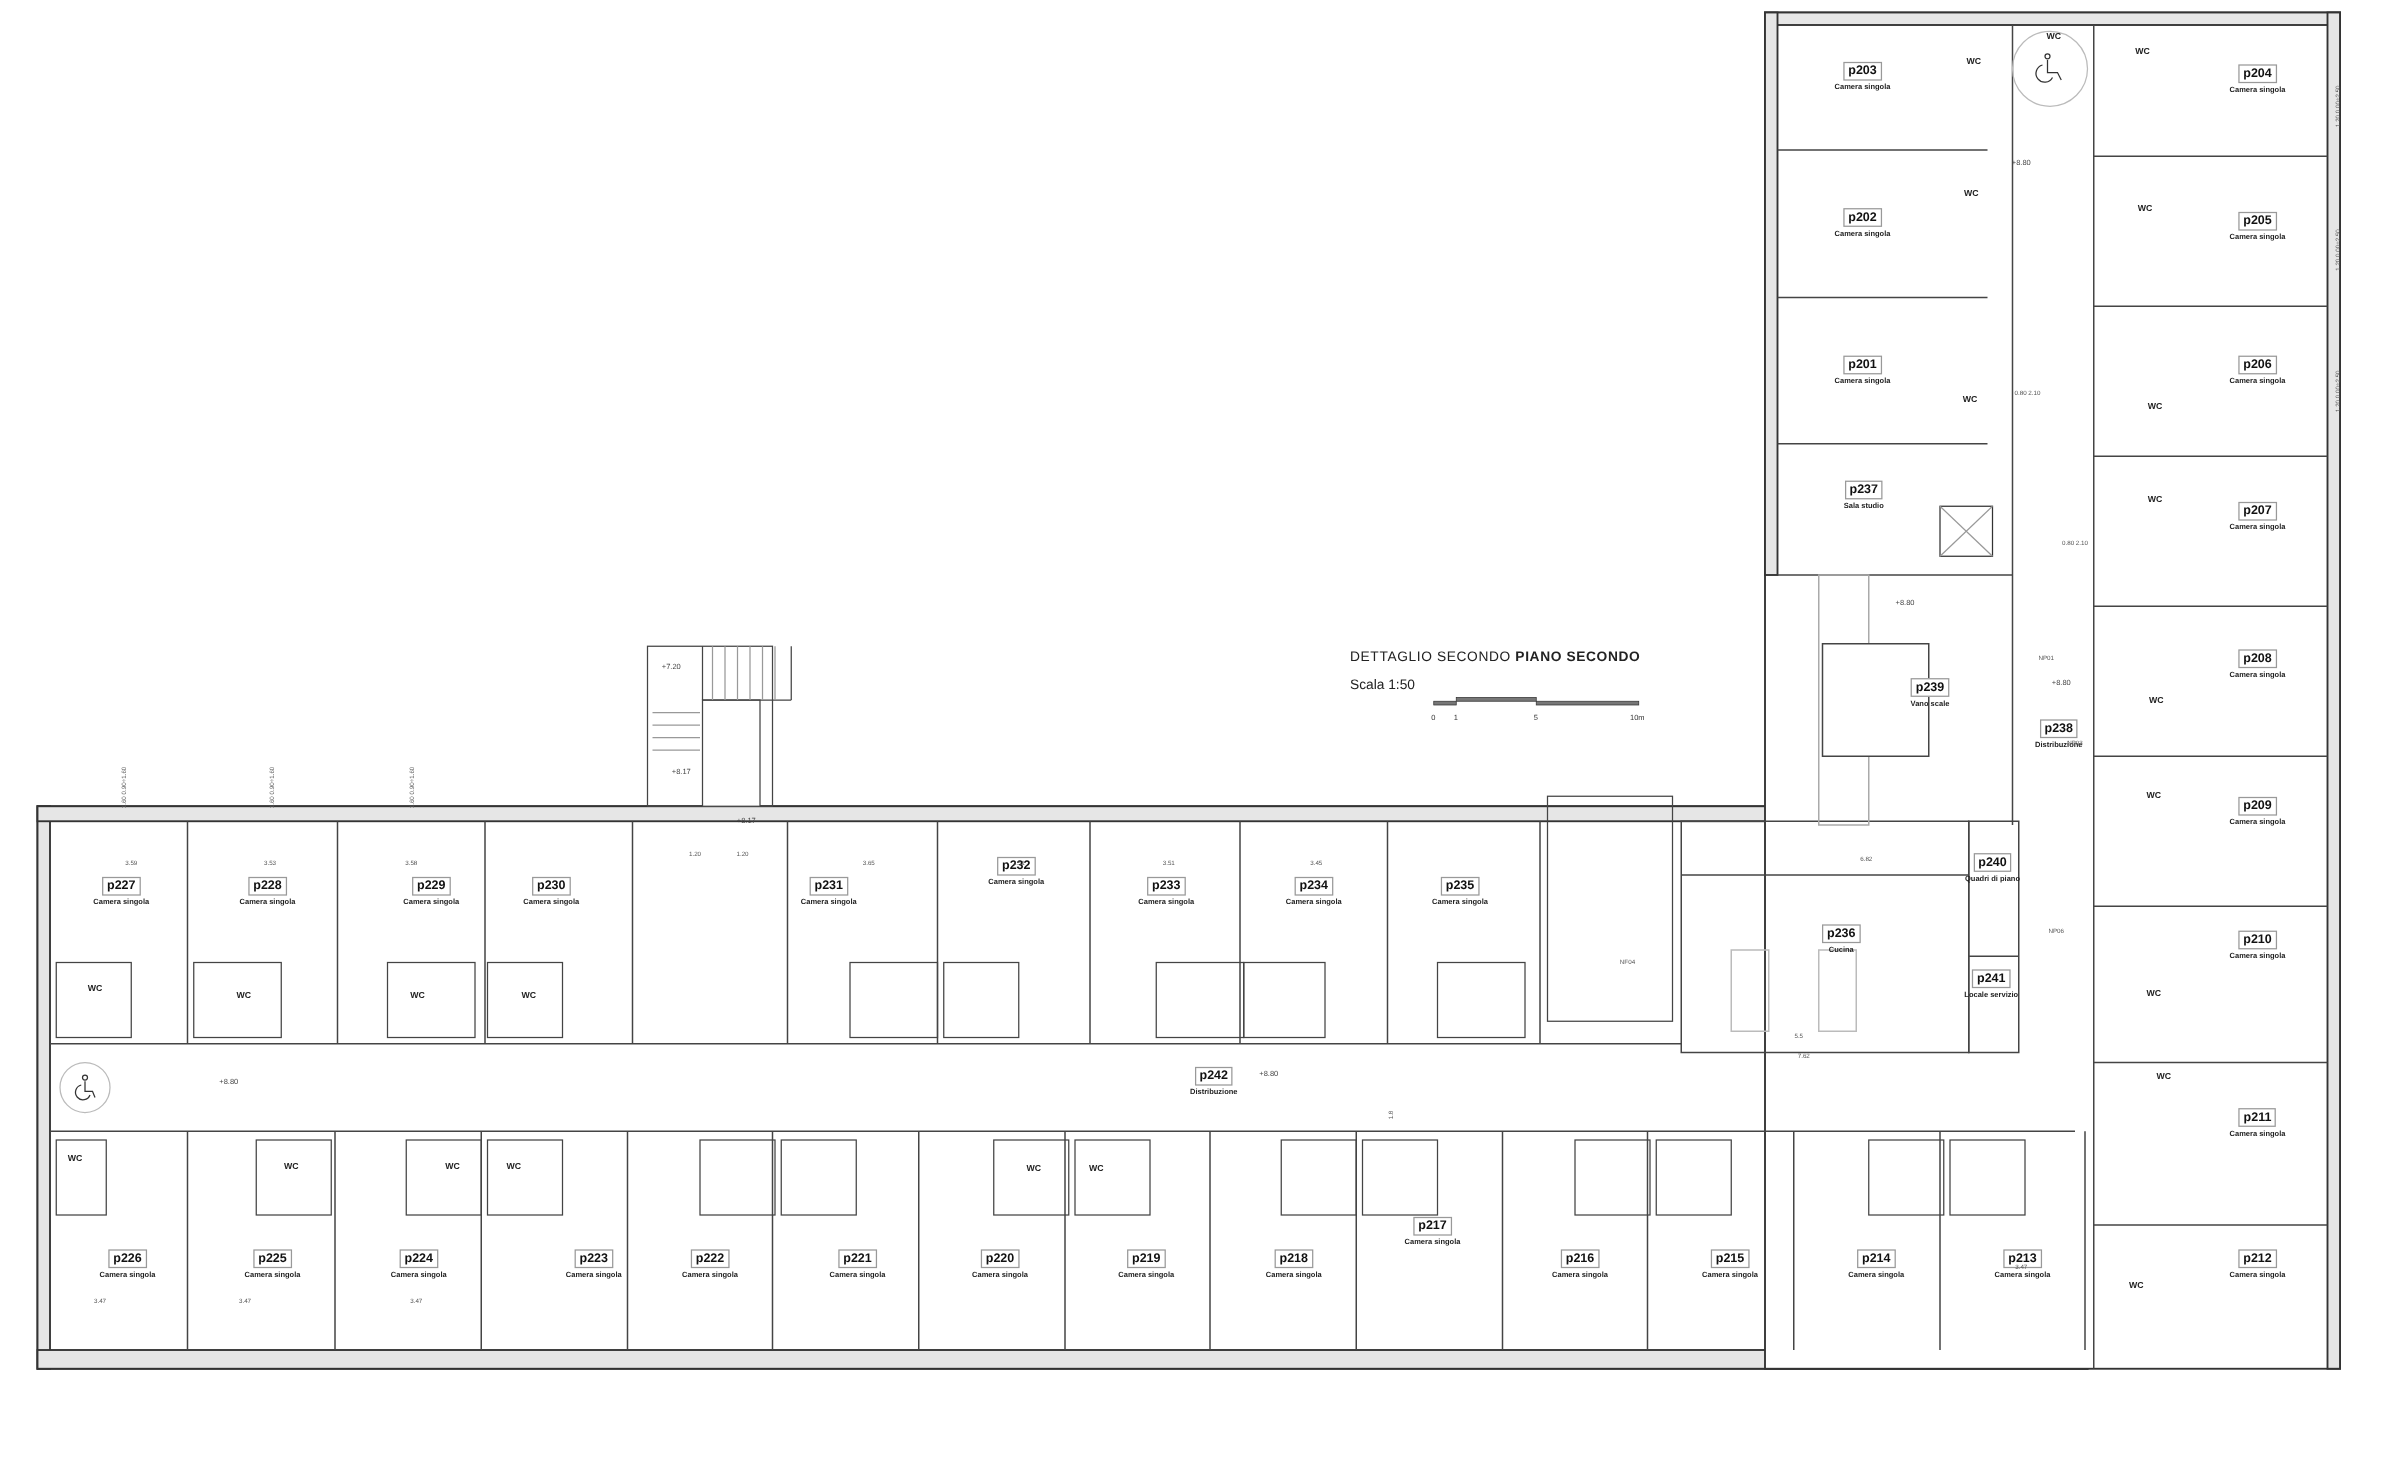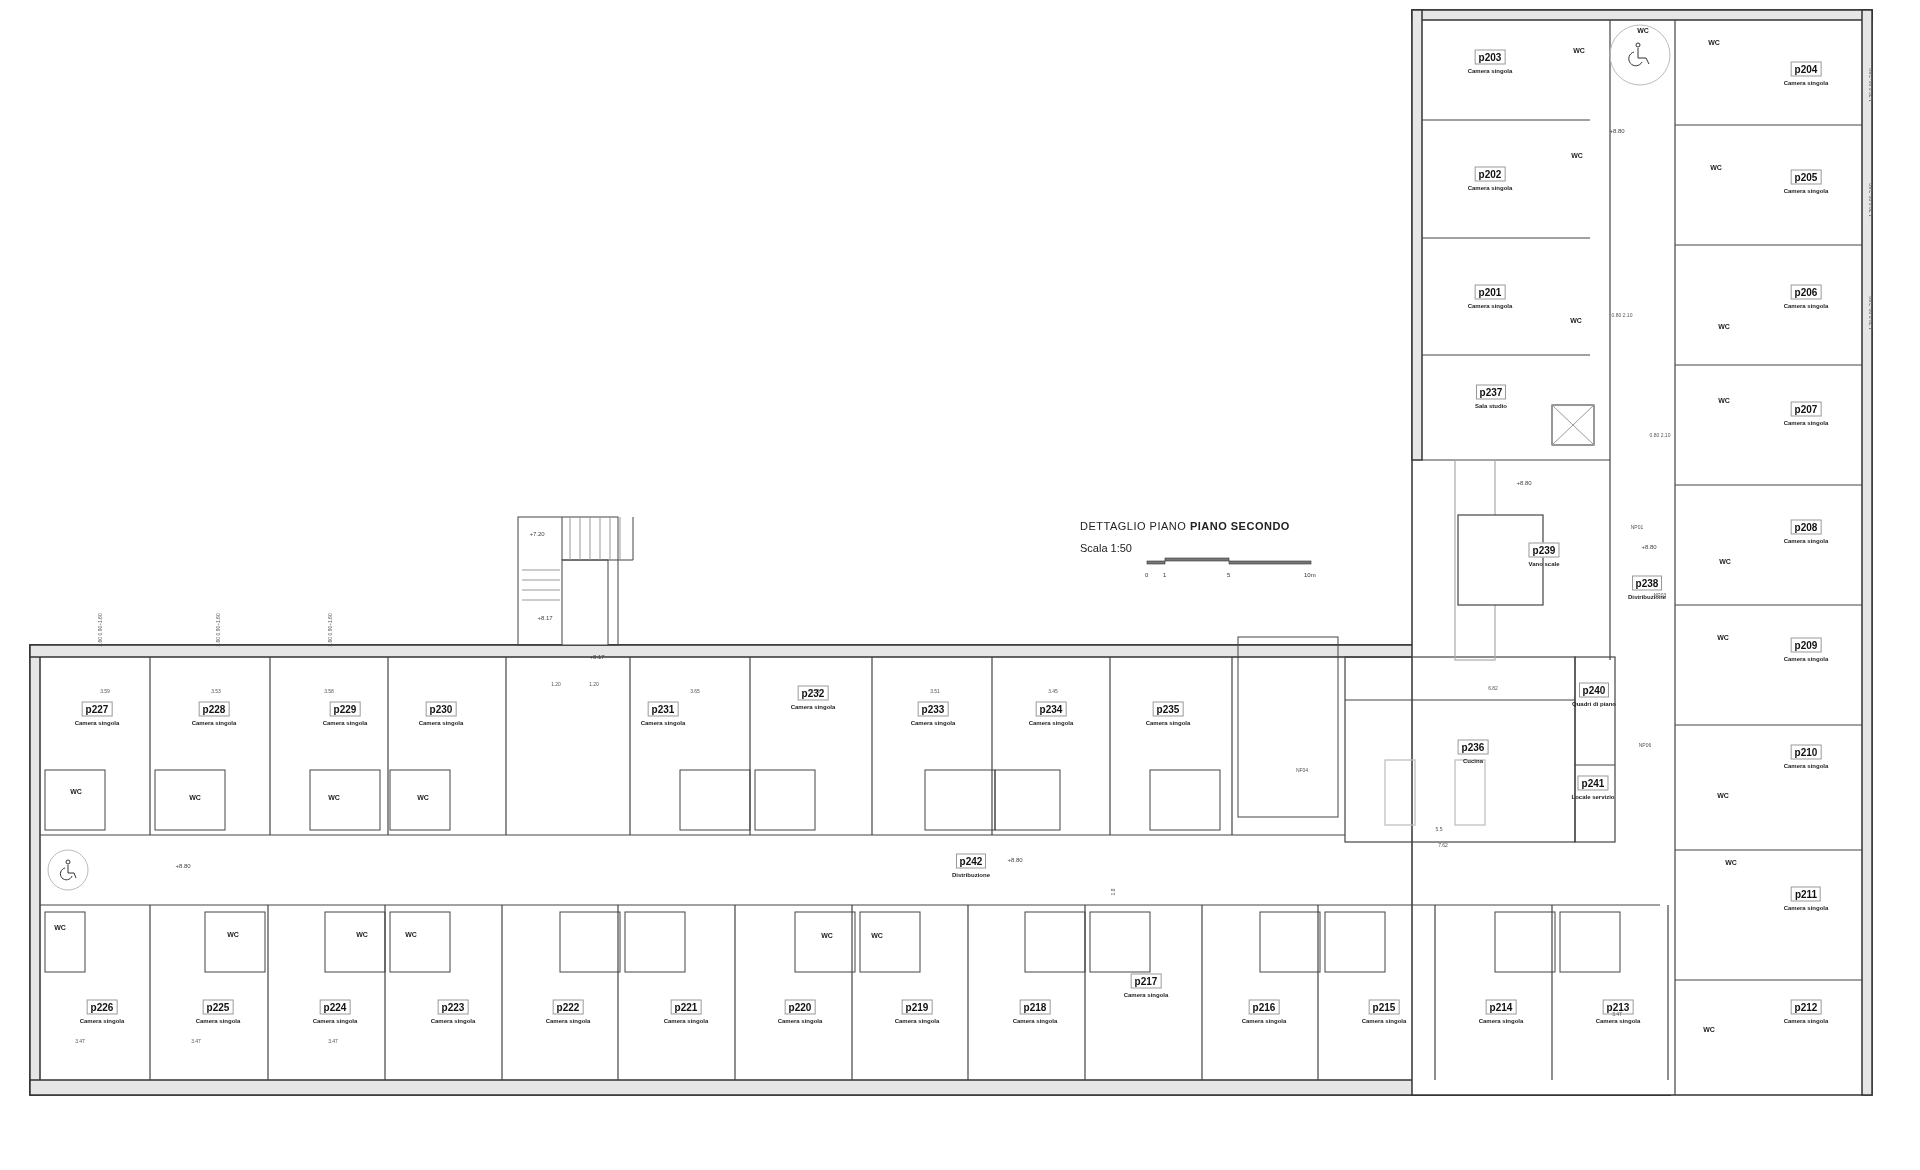--- a/index.html
+++ b/index.html
@@ -177,21 +177,21 @@
 
   <g>
     <rect x="1147" y="561" width="18" height="3" fill="#777" stroke="#333" stroke-width="0.6"></rect>
     <rect x="1165" y="558" width="64" height="3" fill="#777" stroke="#333" stroke-width="0.6"></rect>
     <rect x="1229" y="561" width="82" height="3" fill="#777" stroke="#333" stroke-width="0.6"></rect>
   </g>
 </svg>
 
 <div class="title-block">
   <div class="title-line">
-    <span>DETTAGLIO PIANO</span>
+    <span>DETTAGLIO SECONDO</span>
     <b>PIANO SECONDO</b>
   </div>
   <div class="scale-line">Scala 1:50</div>
 </div>
 
 <div>
   <span class="sb-lbl" style="left:1145px;top:572px">0</span>
   <span class="sb-lbl" style="left:1163px;top:572px">1</span>
   <span class="sb-lbl" style="left:1227px;top:572px">5</span>
   <span class="sb-lbl" style="left:1304px;top:572px">10m</span>
@@ -203,38 +203,38 @@
 <div class="room-label" style="left:441px;top:712px"><div class="room-id">p230</div><div class="room-name">Camera singola</div></div>
 <div class="room-label" style="left:663px;top:712px"><div class="room-id">p231</div><div class="room-name">Camera singola</div></div>
 <div class="room-label" style="left:813px;top:696px"><div class="room-id">p232</div><div class="room-name">Camera singola</div></div>
 <div class="room-label" style="left:933px;top:712px"><div class="room-id">p233</div><div class="room-name">Camera singola</div></div>
 <div class="room-label" style="left:1051px;top:712px"><div class="room-id">p234</div><div class="room-name">Camera singola</div></div>
 <div class="room-label" style="left:1168px;top:712px"><div class="room-id">p235</div><div class="room-name">Camera singola</div></div>
 
 <div class="room-label" style="left:102px;top:1010px"><div class="room-id">p226</div><div class="room-name">Camera singola</div></div>
 <div class="room-label" style="left:218px;top:1010px"><div class="room-id">p225</div><div class="room-name">Camera singola</div></div>
 <div class="room-label" style="left:335px;top:1010px"><div class="room-id">p224</div><div class="room-name">Camera singola</div></div>
-<div class="room-label" style="left:453px;top:1010px"><div class="room-id">p223</div><div class="room-name">Camera singola</div></div>
+<div class="room-label" style="left:475px;top:1010px"><div class="room-id">p223</div><div class="room-name">Camera singola</div></div>
 <div class="room-label" style="left:568px;top:1010px"><div class="room-id">p222</div><div class="room-name">Camera singola</div></div>
 <div class="room-label" style="left:686px;top:1010px"><div class="room-id">p221</div><div class="room-name">Camera singola</div></div>
 <div class="room-label" style="left:800px;top:1010px"><div class="room-id">p220</div><div class="room-name">Camera singola</div></div>
 <div class="room-label" style="left:917px;top:1010px"><div class="room-id">p219</div><div class="room-name">Camera singola</div></div>
 <div class="room-label" style="left:1035px;top:1010px"><div class="room-id">p218</div><div class="room-name">Camera singola</div></div>
 <div class="room-label" style="left:1146px;top:984px"><div class="room-id">p217</div><div class="room-name">Camera singola</div></div>
 <div class="room-label" style="left:1264px;top:1010px"><div class="room-id">p216</div><div class="room-name">Camera singola</div></div>
 <div class="room-label" style="left:1384px;top:1010px"><div class="room-id">p215</div><div class="room-name">Camera singola</div></div>
 <div class="room-label" style="left:1501px;top:1010px"><div class="room-id">p214</div><div class="room-name">Camera singola</div></div>
 <div class="room-label" style="left:1618px;top:1010px"><div class="room-id">p213</div><div class="room-name">Camera singola</div></div>
 
 <div class="room-label" style="left:1490px;top:60px"><div class="room-id">p203</div><div class="room-name">Camera singola</div></div>
 <div class="room-label" style="left:1490px;top:177px"><div class="room-id">p202</div><div class="room-name">Camera singola</div></div>
 <div class="room-label" style="left:1490px;top:295px"><div class="room-id">p201</div><div class="room-name">Camera singola</div></div>
 <div class="room-label" style="left:1491px;top:395px"><div class="room-id">p237</div><div class="room-name">Sala studio</div></div>
 
-<div class="room-label" style="left:1806px;top:72px"><div class="room-id">p204</div><div class="room-name">Camera singola</div></div>
+<div class="room-label" style="left:1806px;top:62px"><div class="room-id">p204</div><div class="room-name">Camera singola</div></div>
 <div class="room-label" style="left:1806px;top:180px"><div class="room-id">p205</div><div class="room-name">Camera singola</div></div>
 <div class="room-label" style="left:1806px;top:295px"><div class="room-id">p206</div><div class="room-name">Camera singola</div></div>
 <div class="room-label" style="left:1806px;top:412px"><div class="room-id">p207</div><div class="room-name">Camera singola</div></div>
 <div class="room-label" style="left:1806px;top:530px"><div class="room-id">p208</div><div class="room-name">Camera singola</div></div>
 <div class="room-label" style="left:1806px;top:648px"><div class="room-id">p209</div><div class="room-name">Camera singola</div></div>
 <div class="room-label" style="left:1806px;top:755px"><div class="room-id">p210</div><div class="room-name">Camera singola</div></div>
 <div class="room-label" style="left:1806px;top:897px"><div class="room-id">p211</div><div class="room-name">Camera singola</div></div>
 <div class="room-label" style="left:1806px;top:1010px"><div class="room-id">p212</div><div class="room-name">Camera singola</div></div>
 
 <div class="room-label" style="left:1544px;top:553px"><div class="room-id">p239</div><div class="room-name">Vano scale</div></div>

